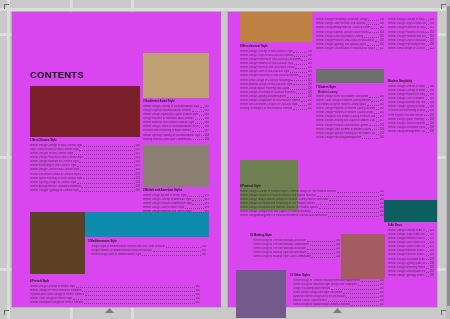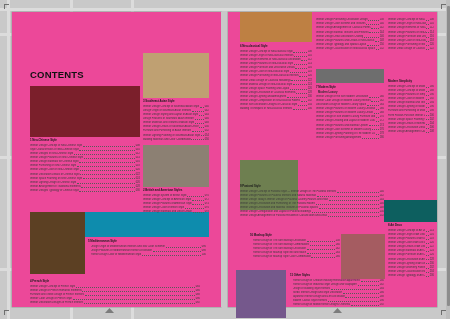--- a/index.html
+++ b/index.html
@@ -10,21 +10,21 @@
     position:relative;
   }
   .canvas{position:absolute;inset:0;background:#c9c9c9;}
 
   
   .guide{position:absolute;background:#dcdcdc;}
   .guide.v{width:3px;top:0;bottom:0;}
   .guide.h{height:3px;left:0;right:0;}
 
   
-  .page{position:absolute;background:#ec4899;box-shadow:0 0 0 0.5px #9a9a9a;}
+  .page{position:absolute;background:#d946ef;box-shadow:0 0 0 0.5px #9a9a9a;}
   #page-left{left:12px;top:12px;width:209px;height:295px;}
   #page-right{left:228px;top:12px;width:209px;height:295px;}
 
   .spine{position:absolute;left:221px;top:12px;width:7px;height:295px;background:#c9c9c9;}
 
   
   .block{position:absolute;}
 
   .sec{position:absolute;}
   .sec h4{

